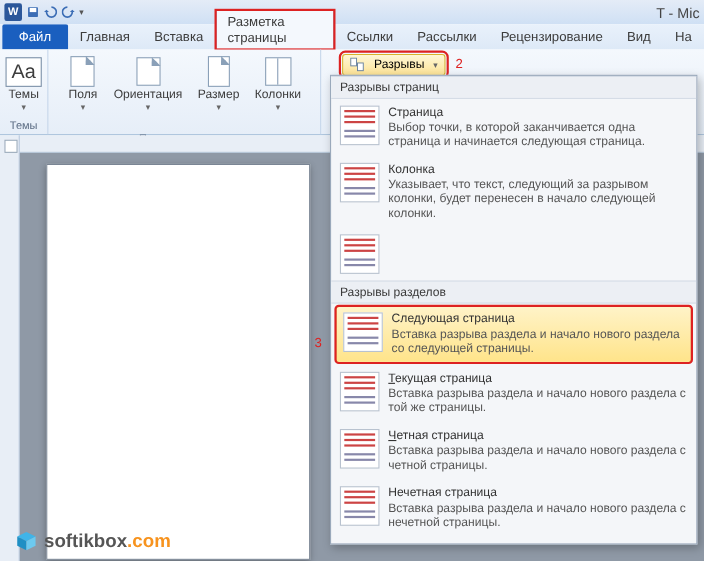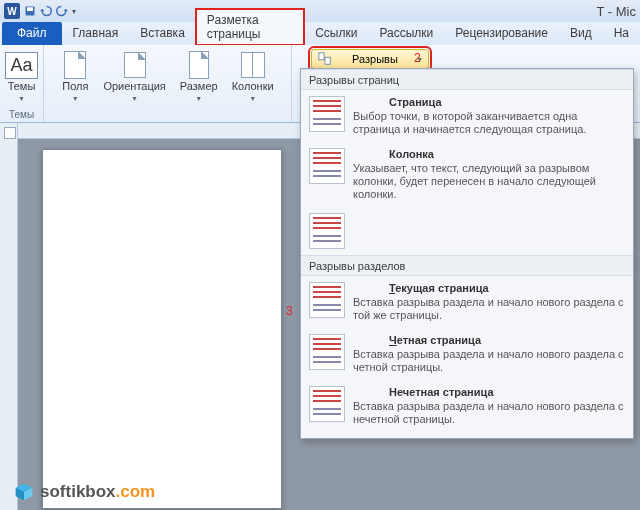--- a/index.html
+++ b/index.html
@@ -23,39 +23,39 @@
   .ribbon { height: 78px; background: linear-gradient(#f4f8fd,#e6eef8); border-bottom: 1px solid #9db8d6; display: flex; position: relative; }
   .group { border-right: 1px solid #c6d6ea; padding: 4px 6px 2px; display: flex; flex-direction: column; align-items: center; font-size: 10px; color: #3c3c3c; }
   .group .row { display: flex; gap: 6px; }
   .big-btn { display: flex; flex-direction: column; align-items: center; gap: 2px; padding: 2px 4px; cursor: pointer; }
   .big-btn .ico { width: 28px; height: 28px; display: flex; align-items: center; justify-content: center; }
   .big-btn .lbl { font-size: 11px; text-align: center; line-height: 11px; }
   .arrow-down { font-size: 8px; color: #666; }
   .group-label { font-size: 10px; color: #5a6b82; margin-top: auto; padding-top: 2px; }
 
   
-  .breaks-btn { position: absolute; left: 311px; top: 4px; height: 20px; display: flex; align-items: center; gap: 20px; padding: 1px 6px; background: linear-gradient(#fef7d6,#fde396); border: 1px solid #d8b32a; border-radius: 3px; outline: 2px solid #d22; outline-offset: 1px; font-size: 11px; cursor: pointer; }
+  .breaks-btn { position: absolute; left: 311px; top: 4px; height: 20px; display: flex; align-items: center; gap: 8px; padding: 1px 6px; background: linear-gradient(#fef7d6,#fde396); border: 1px solid #d8b32a; border-radius: 3px; outline: 2px solid #d22; outline-offset: 1px; font-size: 11px; cursor: pointer; }
   .breaks-btn .sm-ico { width: 14px; height: 14px; }
   .anno2 { position: absolute; left: 414px; top: 6px; color: #d22; font-size: 12px; }
 
   
   .docwrap { display: flex; height: calc(510px - 22px - 23px - 78px); position: relative; }
   .vruler { width: 18px; background: #e8eef6; border-right: 1px solid #b7c8dc; position: relative; }
   .vruler::before { content: ""; position: absolute; left: 4px; top: 4px; width: 10px; height: 10px; border: 1px solid #9ab; background: #fff; }
   .hruler { height: 16px; background: #e8eef6; border-bottom: 1px solid #b7c8dc; }
   .canvas { flex: 1; background: #8f99a6; position: relative; }
   .page { position: absolute; left: 24px; top: 10px; width: 240px; height: 360px; background: #fff; box-shadow: 0 2px 6px rgba(0,0,0,0.3); border: 1px solid #7a8594; }
 
   
   .dropdown { position: absolute; left: 300px; top: 68px; width: 334px; max-height: 430px; background: #f4f6f9; border: 1px solid #9aa9bb; box-shadow: 2px 3px 8px rgba(0,0,0,0.25); font-size: 11px; color: #333; padding-bottom: 6px; overflow: hidden; }
   .dd-section { padding: 4px 8px 3px; font-weight: normal; color: #3b3b3b; background: #eceff4; border-top: 1px solid #d5dce6; border-bottom: 1px solid #d5dce6; }
   .dd-item { display: flex; gap: 8px; padding: 6px 8px; cursor: pointer; }
   .dd-item .thumb { width: 36px; height: 36px; flex-shrink: 0; background: #fff; border: 1px solid #b8c2cf; position: relative; }
   .dd-item .thumb::before { content: ""; position: absolute; left: 3px; top: 3px; right: 3px; height: 2px; background: #c44; box-shadow: 0 5px 0 #c44, 0 10px 0 #c44, 0 18px 0 #88a, 0 23px 0 #88a; }
-  .dd-item .txt .ttl { font-weight: bold; margin-bottom: 2px; margin-left: 36px; }
+  .dd-item .txt .ttl { font-weight: normal; margin-bottom: 2px; }
   .dd-item .txt .desc { color: #555; line-height: 13px; }
   .dd-item.highlight { background: linear-gradient(#fff3c8,#ffe48a); border: 1px solid #e2b82e; border-radius: 3px; margin: 2px 4px; padding: 5px 6px; }
   .dd-item.redbox { outline: 2px solid #d22; outline-offset: -1px; }
   .anno3 { position: absolute; left: 286px; top: 304px; color: #d22; font-size: 12px; z-index: 5; }
 
   
   .watermark { position: absolute; left: 14px; bottom: 8px; display: flex; align-items: center; gap: 6px; font-size: 17px; font-weight: 600; color: #555; z-index: 10; }
   .watermark .cube { width: 20px; height: 20px; }
   .watermark .dom { color: #f7931e; }
 
@@ -179,20 +179,27 @@
       <div class="ttl">Колонка</div>
       <div class="desc">Указывает, что текст, следующий за разрывом колонки, будет перенесен в начало следующей колонки.</div>
     </div>
   </div>
   <div class="dd-item">
     <div class="thumb"></div>
   </div>
 
   <div class="dd-section">Разрывы разделов</div>
 
+  <div class="dd-item highlight redbox">
+    <div class="thumb"></div>
+    <div class="txt">
+      <div class="ttl">Следующая страница</div>
+      <div class="desc">Вставка разрыва раздела и начало нового раздела со следующей страницы.</div>
+    </div>
+  </div>
   <div class="dd-item">
     <div class="thumb"></div>
     <div class="txt">
       <div class="ttl"><span class="underline-char">Т</span>екущая страница</div>
       <div class="desc">Вставка разрыва раздела и начало нового раздела с той же страницы.</div>
     </div>
   </div>
   <div class="dd-item">
     <div class="thumb"></div>
     <div class="txt">

